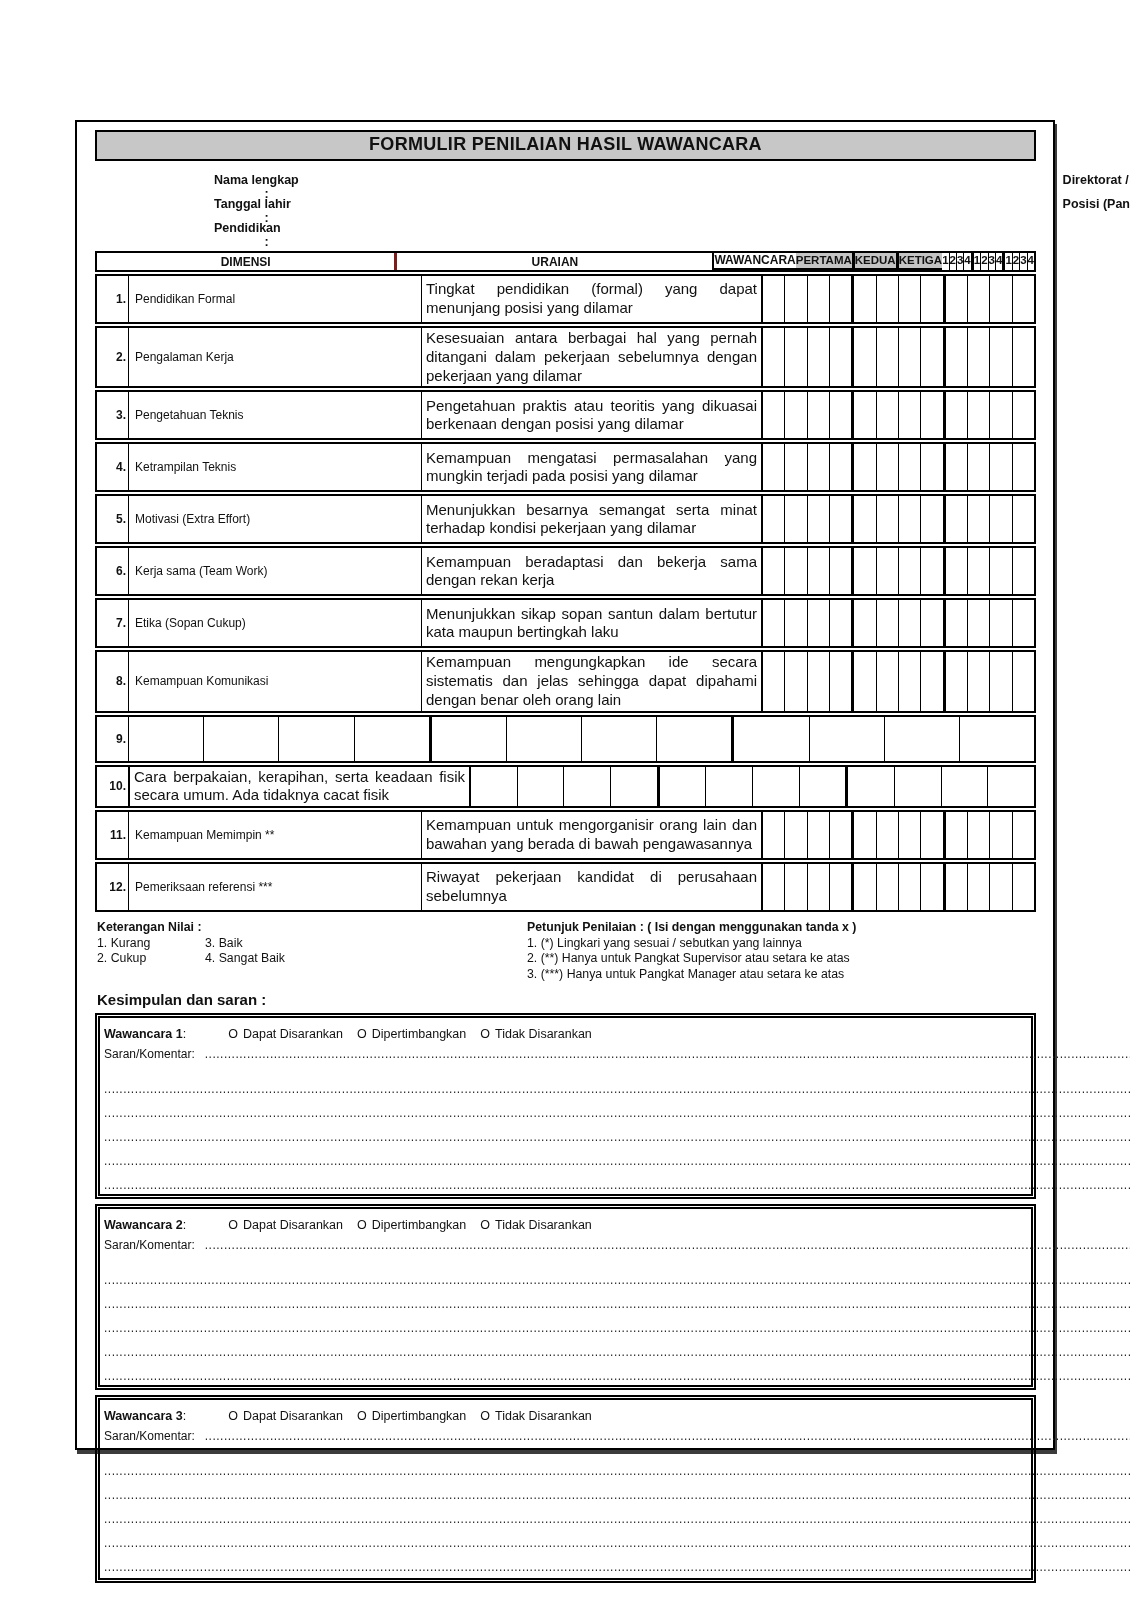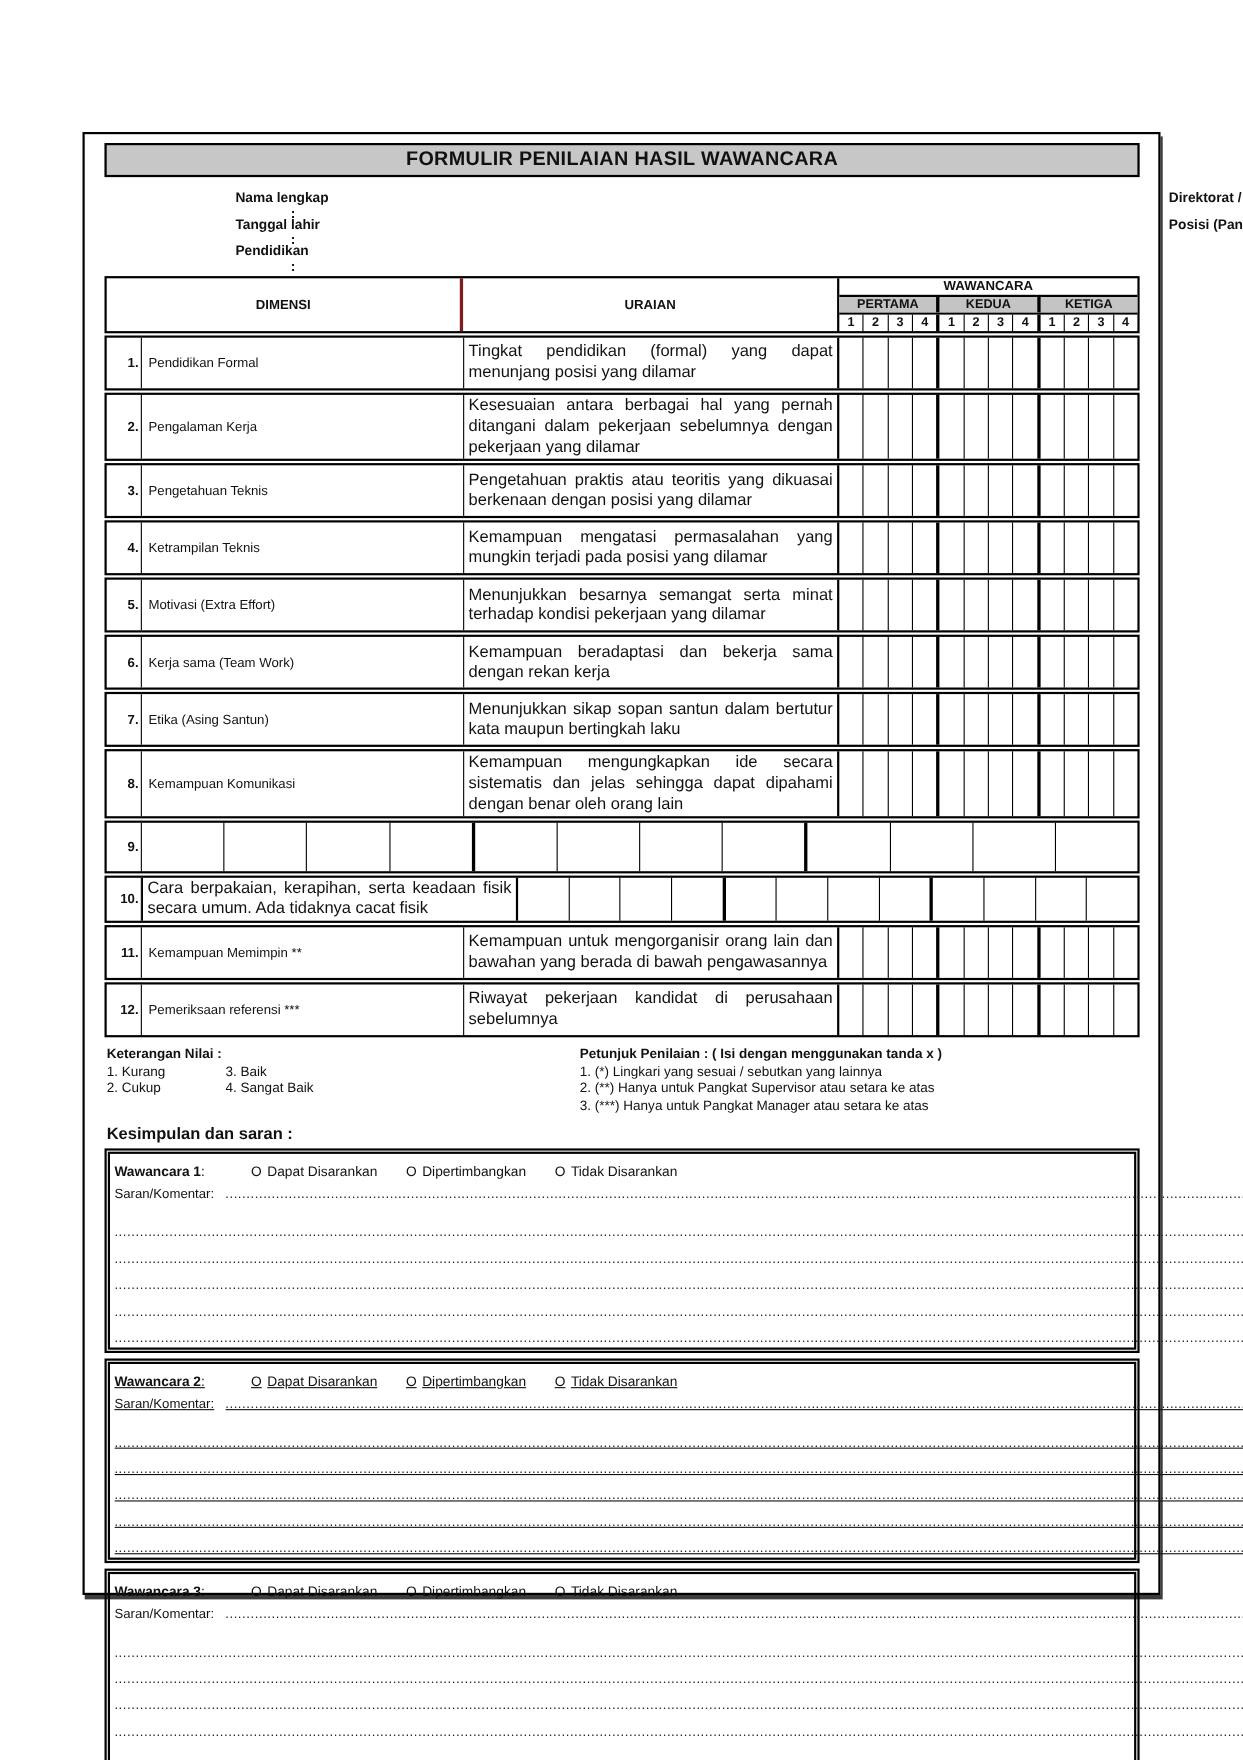--- a/index.html
+++ b/index.html
@@ -21,21 +21,21 @@
   .fcolon { font-weight: bold; margin-right: 3px; }
   .dots { flex: 1; overflow: hidden; white-space: nowrap; letter-spacing: .5px;
     font-size: 12px; color: #222; }
   
   .tbl { margin-top: 6px; }
   .thead { display: flex; border: 2px solid #000; align-items: stretch; }
   .th-left { width: 324px; border-right: 3px solid #7f1d1d; display: flex;
     align-items: center; justify-content: center; font-weight: bold; font-size: 12px; }
   .th-mid { width: 342px; border-right: 2px solid #000; display: flex;
     align-items: center; justify-content: center; font-weight: bold; font-size: 12px; }
-  .th-right { flex: 1; display: flex; flex-direction: column; }
+  .th-right { flex: 1; display: flex; }
   .waw { text-align: center; font-weight: bold; font-size: 12px;
     border-bottom: 2px solid #000; padding-bottom: 1px; }
   .grprow { display: flex; border-bottom: 2px solid #000; }
   .grp { flex: 1; background: #c4c4c4; text-align: center; font-weight: bold;
     font-size: 11.5px; padding: 1px 0; border-left: 3px solid #000; }
   .grprow .grp:first-child { border-left: none; }
   .numrow { display: flex; }
   .nc { flex: 1; text-align: center; font-weight: bold; font-size: 11.5px;
     border-left: 1px solid #000; padding: 1px 0 2px; }
   .numrow .nc:first-child { border-left: none; }
@@ -60,29 +60,29 @@
   .leg-r { flex: 1; margin-left: 86px; }
   .leg-title { font-weight: bold; }
   .leg-pair { display: flex; }
   .leg-pair span:first-child { width: 108px; }
   .kesimpulan { font-size: 15px; font-weight: bold; margin: 8px 0 2px 2px; }
   
   .wbox { border: 5px double #000; margin-top: 5px; display: flex; align-items: stretch; }
   .wmain { flex: 1; padding: 3px 6px 2px 4px; display: flex; flex-direction: column; }
   .wtitlerow { display: flex; align-items: center; height: 26px; font-size: 12.5px; }
   .wname { font-weight: bold; }
-  .wopts { display: flex; margin-left: 42px; gap: 26px; }
+  .wopts { display: flex; margin-left: 42px; gap: 14px; }
   .opt { cursor: default; }
   .opt .marker { margin-right: 5px; }
   .commentrow { display: flex; align-items: baseline; height: 25px; font-size: 12px; }
   .commentrow .dots { margin-left: 10px; }
   .dotline { height: 24px; overflow: hidden; white-space: nowrap; letter-spacing: .5px;
     font-size: 12px; display: flex; align-items: flex-end; color: #222; }
   .dotline span { display: block; overflow: hidden; white-space: nowrap; width: 100%; }
-  .wb1 { min-height: 176px; } .wb2 { min-height: 172px; text-decoration: underline; } .wb3 { min-height: 188px; }
+  .wb1 { min-height: 176px; } .wb2 { min-height: 172px; } .wb3 { min-height: 188px; }
 </style>
 </head>
 <body>
 
 <div class="frame">
 
   <div class="titlebar">FORMULIR PENILAIAN HASIL WAWANCARA</div>
 
   <div class="hdr">
     <div class="hcol-l">
@@ -266,21 +266,21 @@
           <div class="cell"></div>
           <div class="cell gsep"></div>
           <div class="cell"></div>
           <div class="cell"></div>
           <div class="cell"></div>
         </div>
     </div>
     <div class="t-row h30">
       <div class="c-num">7.</div>
       <div class="c-dim">
-          <span>Etika (Asing Santun)</span>
+          <span>Etika (Sopan Cukup)</span>
         </div>
       <div class="c-ura">Menunjukkan sikap sopan santun dalam bertutur kata maupun bertingkah laku</div>
       <div class="c-cells">
           <div class="cell"></div>
           <div class="cell"></div>
           <div class="cell"></div>
           <div class="cell"></div>
           <div class="cell gsep"></div>
           <div class="cell"></div>
           <div class="cell"></div>

